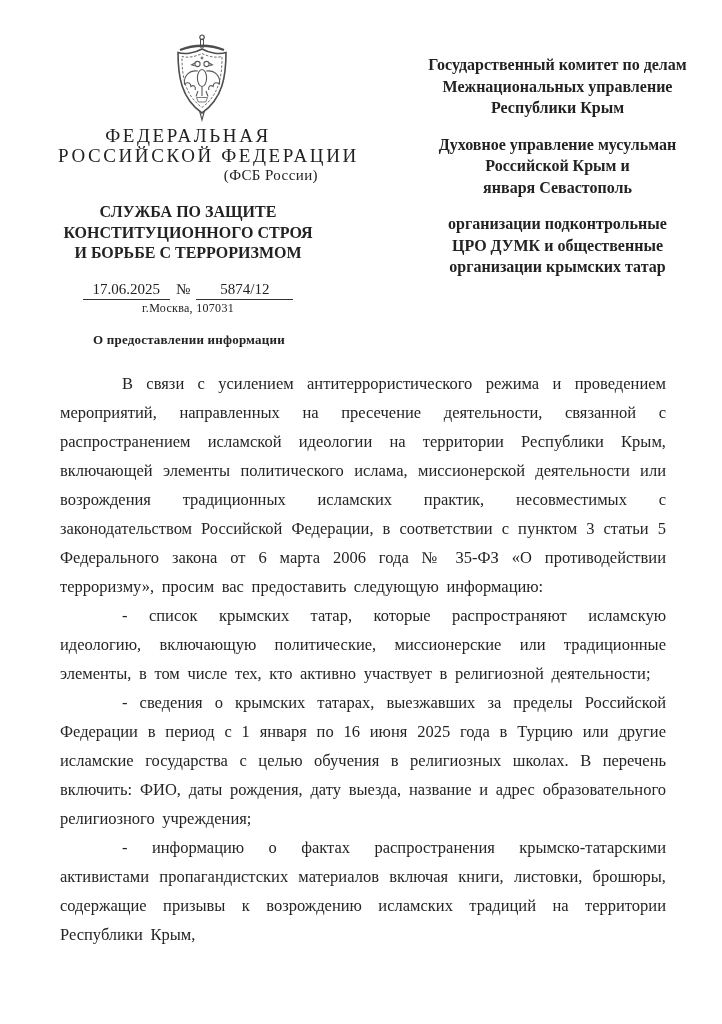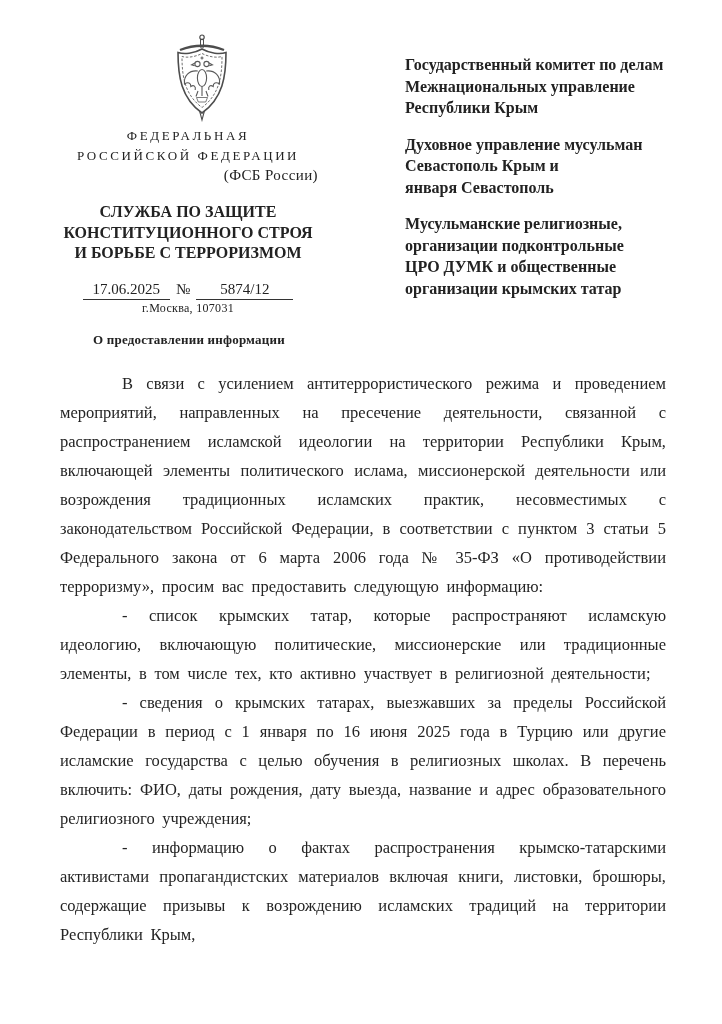--- a/index.html
+++ b/index.html
@@ -6,35 +6,35 @@
   html,body { width:722px; height:1024px; }
   body {
     font-family:"Liberation Serif","DejaVu Serif",serif;
     background:#ffffff; color:#222; position:relative; overflow:hidden;
   }
   .page { position:absolute; inset:0; background:#fff; }
 
   
   .issuer { position:absolute; left:58px; top:34px; width:260px; text-align:center; }
   .emblem-wrap { position:relative; left:14px; height:88px; margin-bottom:4px; }
-  .org-line { font-size:13px; letter-spacing:2.6px; line-height:20px; white-space:nowrap; }
+  .org-line { font-size:19px; letter-spacing:2.6px; line-height:20px; white-space:nowrap; }
   .org-short { font-size:15px; letter-spacing:.4px; line-height:19px;text-align:right; }
   .division { margin-top:17px; font-weight:bold; font-size:16px; line-height:20.5px; }
   .division div { white-space:nowrap; }
   .ref-row { margin-top:17px; font-size:15px; white-space:nowrap; }
   .u-cell { display:inline-block; border-bottom:1.2px solid #333; padding:0 10px 1px; }
   .u-cell.num { padding:0 24px 1px; }
   .num-sign { display:inline-block; margin:0 6px; }
   .city { font-size:12px; line-height:14px; margin-top:1px; letter-spacing:.3px; }
 
   
   .recipients { position:absolute; left:405px; top:54px; width:305px;
                 font-weight:bold; font-size:16px; line-height:21.5px; text-align:left; }
   .recipient-block { margin-bottom:15px; }
-  .recipient-block div { white-space:nowrap; }
+  .recipient-block div { white-space:nowrap;text-align:center; }
 
   
   .subject { position:absolute; left:93px; top:332px; font-weight:bold; font-size:13px; letter-spacing:.2px; }
   .body-text { position:absolute; left:60px; top:369px; width:606px;
                font-size:16.5px; line-height:29px; text-align:justify;
                word-spacing:3.5px; color:#242424; }
   .body-text p { margin:0; text-indent:62px; }
 
   svg .thin { stroke-width:.8; }
 </style>
@@ -88,25 +88,24 @@
   </div>
 
   <div class="recipients">
     <div class="recipient-block">
       <div>Государственный комитет по делам</div>
       <div>Межнациональных управление</div>
       <div>Республики Крым</div>
     </div>
     <div class="recipient-block">
       <div>Духовное управление мусульман</div>
-      <div>Севастополь Крым и</div>
+      <div>Российской Крым и</div>
       <div>января Севастополь</div>
     </div>
     <div class="recipient-block">
-      <div>Мусульманские религиозные,</div>
       <div>организации подконтрольные</div>
       <div>ЦРО ДУМК и общественные</div>
       <div>организации крымских татар</div>
     </div>
   </div>
 
   <div class="subject">О предоставлении информации</div>
 
   <div class="body-text">
     <p>В связи с усилением антитеррористического режима и проведением мероприятий, направленных на пресечение деятельности, связанной с распространением исламской идеологии на территории Республики Крым, включающей элементы политического ислама, миссионерской деятельности или возрождения традиционных исламских практик, несовместимых с законодательством Российской Федерации, в соответствии с пунктом 3 статьи 5 Федерального закона от 6 марта 2006 года № 35-ФЗ «О противодействии терроризму», просим вас предоставить следующую информацию:</p>

